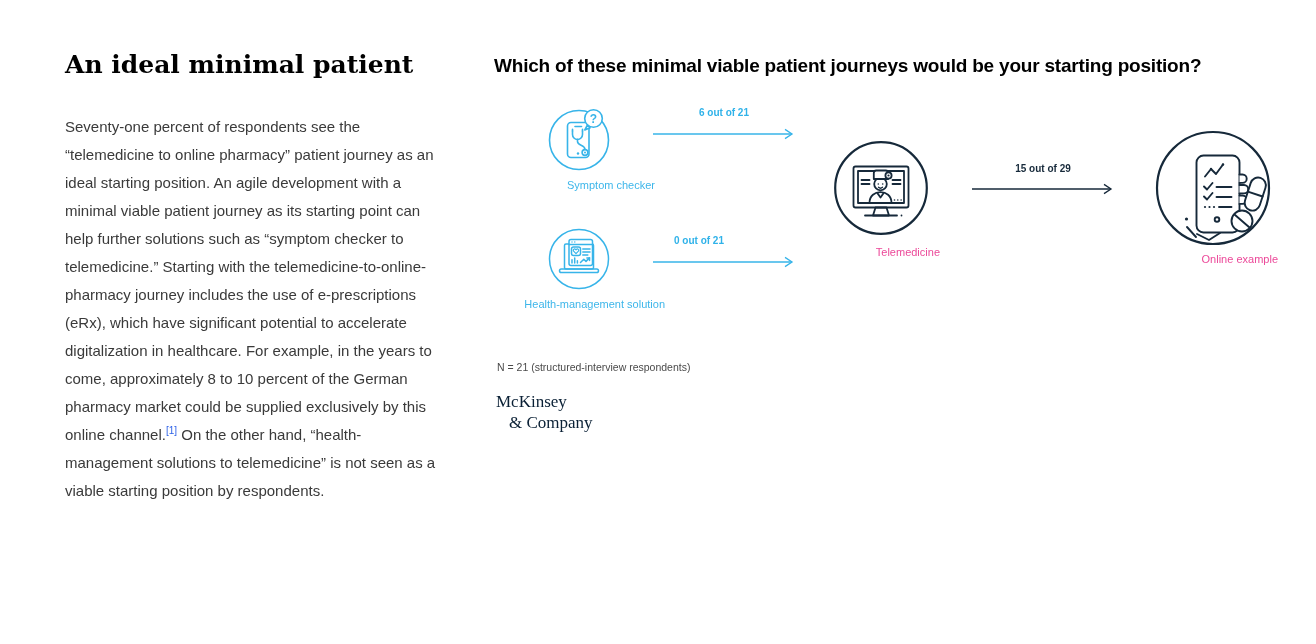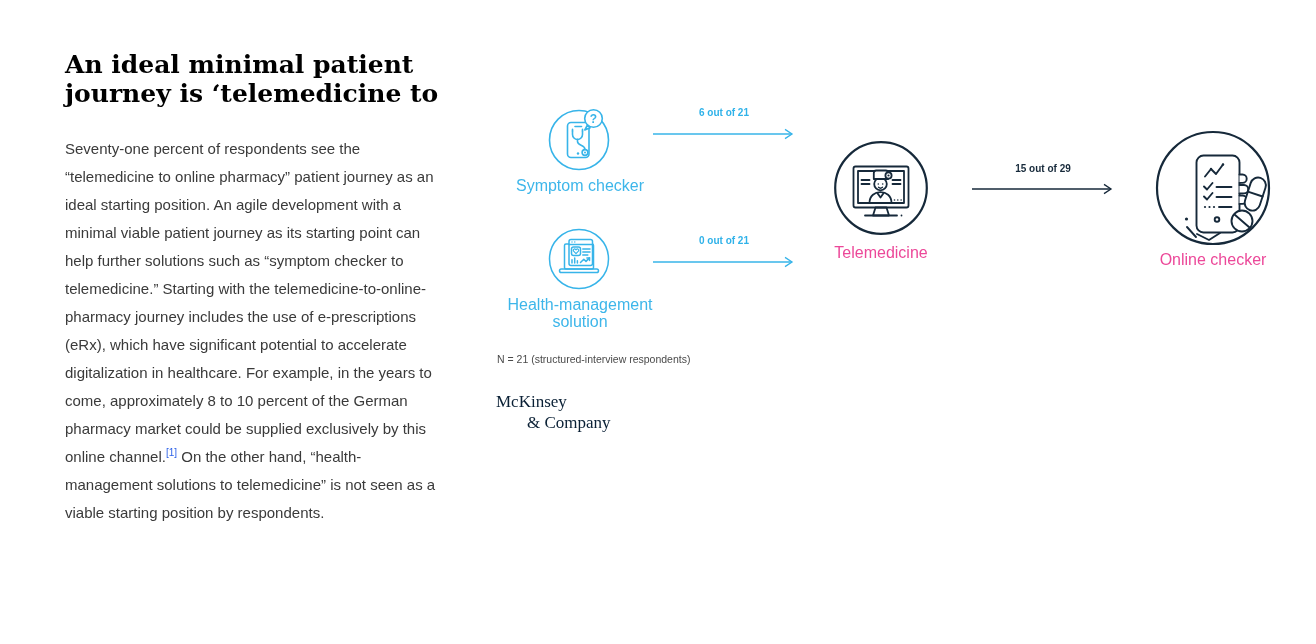--- a/index.html
+++ b/index.html
@@ -4,55 +4,55 @@
 <style>
   html,body{margin:0;padding:0;background:#fff;}
   .page{position:relative;width:1316px;height:644px;background:#ffffff;overflow:hidden;
         font-family:"Liberation Sans",sans-serif;padding-left:44px;}
 
   
   .article{position:absolute;left:65px;top:50px;width:380px;}
   .article h1{margin:0;font-family:"DejaVu Serif","Liberation Serif",serif;
               font-weight:700;font-size:25px;line-height:29px;color:#000;}
   .article h1 div{white-space:nowrap;}
-  .article p{margin:27px 0 0 0;font-size:15px;line-height:28px;color:#3a3a3a;width:378px;}
+  .article p{margin:34px 0 0 0;font-size:15px;line-height:28px;color:#3a3a3a;width:378px;}
   .fn-link{color:#2e62e8;font-size:10px;vertical-align:super;line-height:0;text-decoration:none;cursor:pointer;}
 
   
   .exhibit-title{position:absolute;left:494px;top:55px;margin:0;font-size:19px;font-weight:700;
                  color:#000;letter-spacing:-0.2px;white-space:nowrap;}
 
   .abs{position:absolute;}
-  .node-label{color:#3db6ea;font-size:16px;line-height:17px;text-align:center;}
+  .node-label{color:#3db6ea;font-size:11px;line-height:17px;text-align:right;}
   .node-label.dark{color:#ec4899;}
   .flow-label{font-size:10px;font-weight:700;color:#2fb2e9;text-align:center;}
   .flow-label.dark{color:#16293a;}
   .flow-sublabel{font-size:13.5px;line-height:17px;color:#4d4d4d;text-align:center;}
 
-  .note{position:absolute;left:497px;top:353px;font-size:10.5px;color:#4a4a4a;}
+  .note{position:absolute;left:497px;top:361px;font-size:10.5px;color:#4a4a4a;}
 
   .logo{position:absolute;left:496px;top:391px;font-family:"Liberation Serif",serif;
         color:#0a2035;font-size:17px;line-height:21px;}
-  .logo .l2{margin-left:31px;}
+  .logo .l2{margin-left:13px;}
 
   svg{display:block;}
 </style>
 </head>
 <body>
 
 <div class="page">
 
   <section class="article">
     <h1>
       <div>An ideal minimal patient</div>
-      <div>journey is ‘telemedicine to</div>
     </h1>
     <p><span>Seventy-one percent of respondents see the “telemedicine to online pharmacy” patient journey as an ideal starting position. An agile development with a minimal viable patient journey as its starting point can help further solutions such as “symptom checker to telemedicine.” Starting with the telemedicine-to-online-pharmacy journey includes the use of e-prescriptions (eRx), which have significant potential to accelerate digitalization in healthcare. For example, in the years to come, approximately 8 to 10 percent of the German pharmacy market could be supplied exclusively by this online channel.</span><a class="fn-link">[1]</a><span> On the other hand, “health-management solutions to telemedicine” is not seen as a viable starting position by respondents.</span></p>
   </section>
 
+  <h2 class="exhibit-title">Which of these minimal viable patient journeys would be your starting position?</h2>
 
   <svg class="abs" style="left:546px;top:104px" width="68" height="68" viewBox="0 0 68 68">
     <g fill="none" stroke="#37b4e9" stroke-width="1.6" stroke-linecap="round" stroke-linejoin="round">
       <circle cx="33" cy="36" r="29.5"></circle>
       <rect x="21.5" y="18.5" width="21.5" height="35" rx="3.5"></rect>
       <line x1="29" y1="22.5" x2="35.5" y2="22.5"></line>
       <circle cx="32" cy="49.5" r="1.2" fill="#37b4e9" stroke="none"></circle>
       <path d="M26.5,27 v-1.8 M36.5,27 v-1.8"></path>
       <path d="M26.5,27 v3.5 a5,5 0 0 0 10,0 V27"></path>
       <path d="M31.5,35.3 v2.2 c0,4.5 7.5,3 7.5,8"></path>
@@ -85,21 +85,21 @@
       <rect x="26.5" y="22" width="9" height="8.5" rx="2"></rect>
       <path stroke-width="1.2" d="M31,28.6 l-2.4,-2.4 a1.35,1.35 0 0 1 1.9,-1.9 l0.5,0.5 0.5,-0.5 a1.35,1.35 0 0 1 1.9,1.9 z"></path>
       <path d="M37.8,24 h7.2 M37.8,27 h7.2 M37.8,30 h5"></path>
       <path d="M27,38 v-3.2 M29.7,38 v-5 M32.4,38 v-2.2"></path>
       <path d="M35.5,37.5 l3.3,-3.3 2.2,2.2 3.5,-3.5"></path>
       <path d="M41.9,32.9 h2.6 M44.5,32.9 v2.6"></path>
     </g>
   </svg>
   <div class="abs node-label" style="left:495px;top:296px;width:170px">Health-management solution</div>
 
-  <div class="abs flow-label" style="left:653px;top:235px;width:142px">0 out of 21</div>
+  <div class="abs flow-label" style="left:628px;top:235px;width:142px">0 out of 21</div>
   <svg class="abs" style="left:653px;top:255px" width="143" height="13" viewBox="0 0 143 13">
     <g fill="none" stroke="#37b4e9" stroke-width="1.3">
       <path d="M0,7 H139"></path>
         <path d="M132,2.4 L139,7 L132,11.6"></path>
     </g>
   </svg>
 
   <svg class="abs" style="left:832px;top:139px" width="98" height="98" viewBox="0 0 98 98">
     <g fill="none" stroke="#16293a" stroke-width="1.8" stroke-linecap="round" stroke-linejoin="round">
       <circle cx="49" cy="49" r="45.8" stroke-width="2.2"></circle>
@@ -157,21 +157,21 @@
       <path d="M86.5,57 h4.5 a4.2,4.2 0 0 1 0,8.4 h-4.5" fill="#fff"></path>
       <path d="M86.5,67.5 h3 a4.2,4.2 0 0 1 0,8.4 h-3" fill="#fff"></path>
       <g transform="rotate(18 102 66)">
         <rect x="94.5" y="49" width="15.5" height="34" rx="7.75" fill="#fff"></rect>
         <line x1="94.5" y1="66" x2="110" y2="66"></line>
       </g>
       <circle cx="89" cy="93" r="10.5" fill="#fff"></circle>
       <line x1="81.5" y1="86.5" x2="96.5" y2="99.5"></line>
     </g>
   </svg>
-  <div class="abs node-label dark" style="left:1148px;top:251px;width:130px">Online checker</div>
+  <div class="abs node-label dark" style="left:1148px;top:251px;width:130px">Online example</div>
 
   <div class="note">N = 21 (structured-interview respondents)</div>
 
   <div class="logo">
     <div>McKinsey</div>
     <div class="l2">&amp; Company</div>
   </div>
 
 </div>
 

